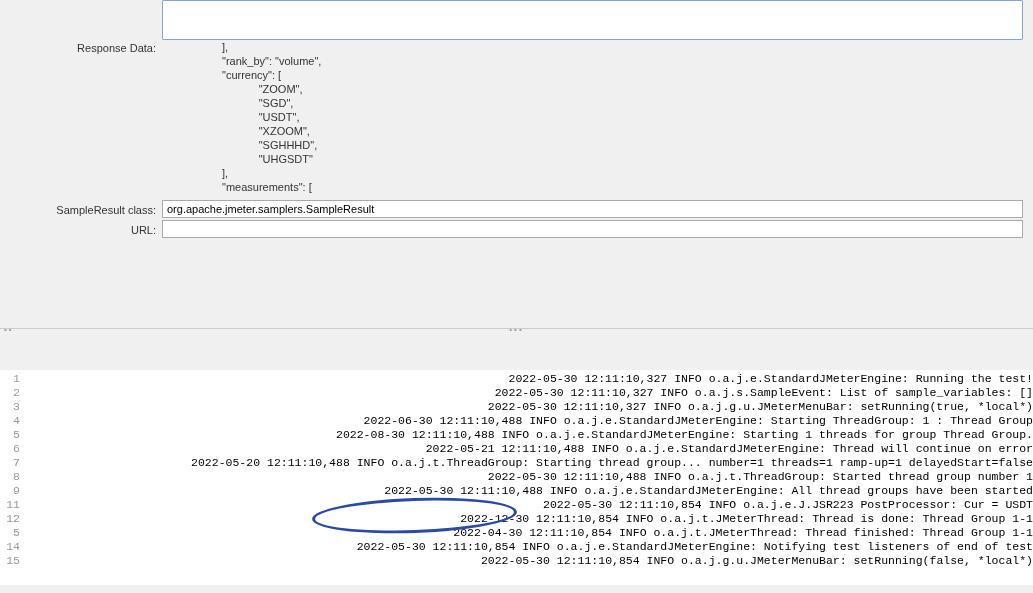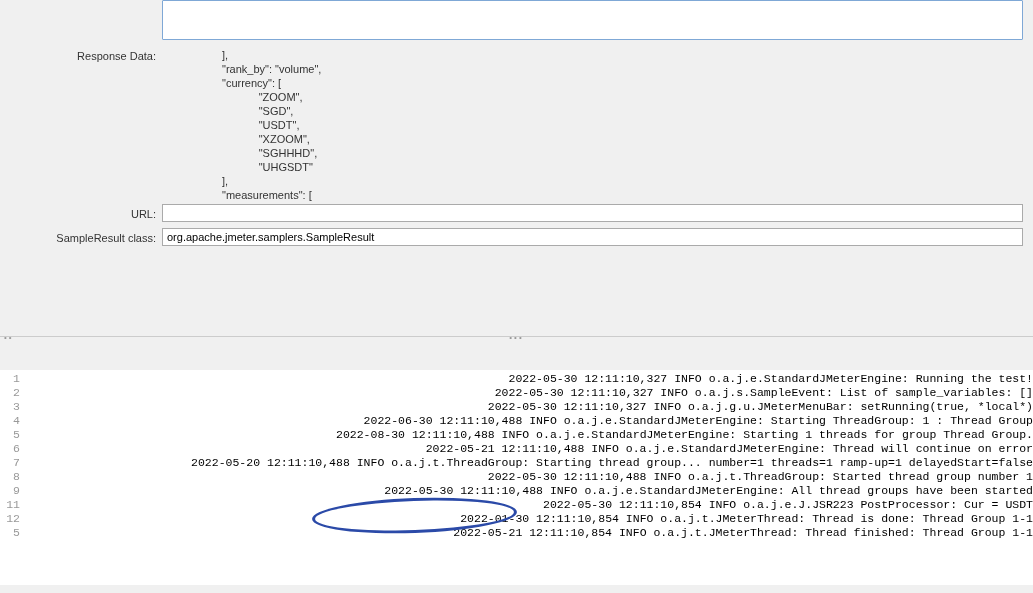--- a/index.html
+++ b/index.html
@@ -78,48 +78,48 @@
     transform: rotate(-2deg);
     pointer-events: none;
   }
 </style>
 </head>
 <body>
 
 <div class="top-panel">
   <div class="json-box"></div>
 
-  <div class="row" style="margin-top:8px;">
+  <div class="row" style="margin-top:0;">
     <div class="label-col">Response Data:</div>
     <div class="value-col">
       <div class="response-data" id="response-lines">],
 "rank_by": "volume",
 "currency": [
             "ZOOM",
             "SGD",
             "USDT",
             "XZOOM",
             "SGHHHD",
             "UHGSDT"
 ],
 "measurements": [</div>
     </div>
   </div>
 
+  <div class="row" style="align-items:center; margin-top:6px;">
+    <div class="label-col">SampleResult class:</div>
+    <div class="value-col">
+      <input class="sample-input" type="text" value="org.apache.jmeter.samplers.SampleResult" style="">
+    </div>
+  </div>
+
   <div class="row" style="align-items:center; margin-top:2px;">
     <div class="label-col">URL:</div>
     <div class="value-col">
       <input class="url-input" type="text" value="" style="">
-    </div>
-  </div>
-
-  <div class="row" style="align-items:center; margin-top:6px;">
-    <div class="label-col">SampleResult class:</div>
-    <div class="value-col">
-      <input class="sample-input" type="text" value="org.apache.jmeter.samplers.SampleResult" style="">
     </div>
   </div>
 
   <div class="divider">
     <span class="dots-left">••</span>
     <span class="dots">•••</span>
   </div>
 </div>
 
 <div class="log-panel" id="log-panel">
@@ -127,15 +127,17 @@
 <div class="log-line"><span class="ln">1</span><span class="lt">2022-05-30 12:11:10,327 INFO o.a.j.e.StandardJMeterEngine: Running the test!</span></div>
     <div class="log-line"><span class="ln">2</span><span class="lt">2022-05-30 12:11:10,327 INFO o.a.j.s.SampleEvent: List of sample_variables: []</span></div>
     <div class="log-line"><span class="ln">3</span><span class="lt">2022-05-30 12:11:10,327 INFO o.a.j.g.u.JMeterMenuBar: setRunning(true, *local*)</span></div>
     <div class="log-line"><span class="ln">4</span><span class="lt">2022-06-30 12:11:10,488 INFO o.a.j.e.StandardJMeterEngine: Starting ThreadGroup: 1 : Thread Group</span></div>
     <div class="log-line"><span class="ln">5</span><span class="lt">2022-08-30 12:11:10,488 INFO o.a.j.e.StandardJMeterEngine: Starting 1 threads for group Thread Group.</span></div>
     <div class="log-line"><span class="ln">6</span><span class="lt">2022-05-21 12:11:10,488 INFO o.a.j.e.StandardJMeterEngine: Thread will continue on error</span></div>
     <div class="log-line"><span class="ln">7</span><span class="lt">2022-05-20 12:11:10,488 INFO o.a.j.t.ThreadGroup: Starting thread group... number=1 threads=1 ramp-up=1 delayedStart=false</span></div>
     <div class="log-line"><span class="ln">8</span><span class="lt">2022-05-30 12:11:10,488 INFO o.a.j.t.ThreadGroup: Started thread group number 1</span></div>
     <div class="log-line"><span class="ln">9</span><span class="lt">2022-05-30 12:11:10,488 INFO o.a.j.e.StandardJMeterEngine: All thread groups have been started</span></div>
     <div class="log-line"><span class="ln">11</span><span class="lt">2022-05-30 12:11:10,854 INFO o.a.j.e.J.JSR223 PostProcessor: Cur = USDT</span></div>
-    <div class="log-line"><span class="ln">12</span><span class="lt">2022-01-30 12:11:10,854 INFO o.a.j.t.JMeterThread: Thread is done: Thread Group 1-1</span></div>
-    <div class="log-line"><span class="ln">5</span><span class="lt">2022-05-21 12:11:10,854 INFO o.a.j.t.JMeterThread: Thread finished: Thread Group 1-1</span></div>
+    <div class="log-line"><span class="ln">12</span><span class="lt">2022-12-30 12:11:10,854 INFO o.a.j.t.JMeterThread: Thread is done: Thread Group 1-1</span></div>
+    <div class="log-line"><span class="ln">5</span><span class="lt">2022-04-30 12:11:10,854 INFO o.a.j.t.JMeterThread: Thread finished: Thread Group 1-1</span></div>
+    <div class="log-line"><span class="ln">14</span><span class="lt">2022-05-30 12:11:10,854 INFO o.a.j.e.StandardJMeterEngine: Notifying test listeners of end of test</span></div>
+    <div class="log-line"><span class="ln">15</span><span class="lt">2022-05-30 12:11:10,854 INFO o.a.j.g.u.JMeterMenuBar: setRunning(false, *local*)</span></div>
   </div>
 
 </body></html>

